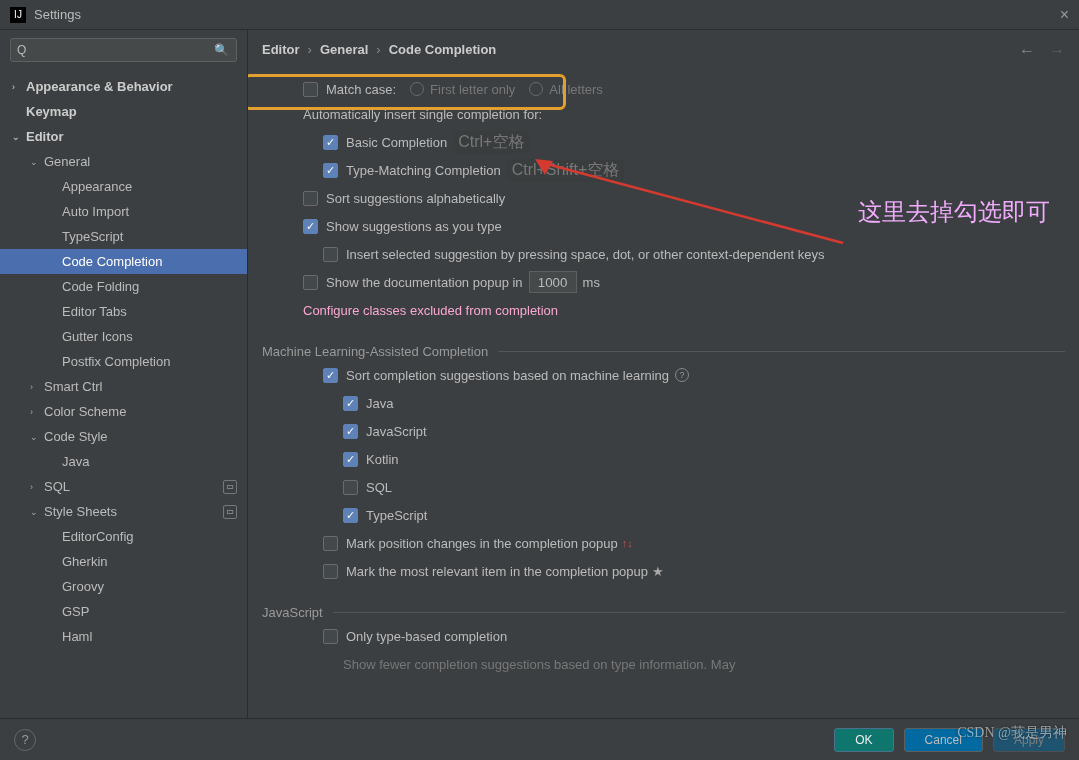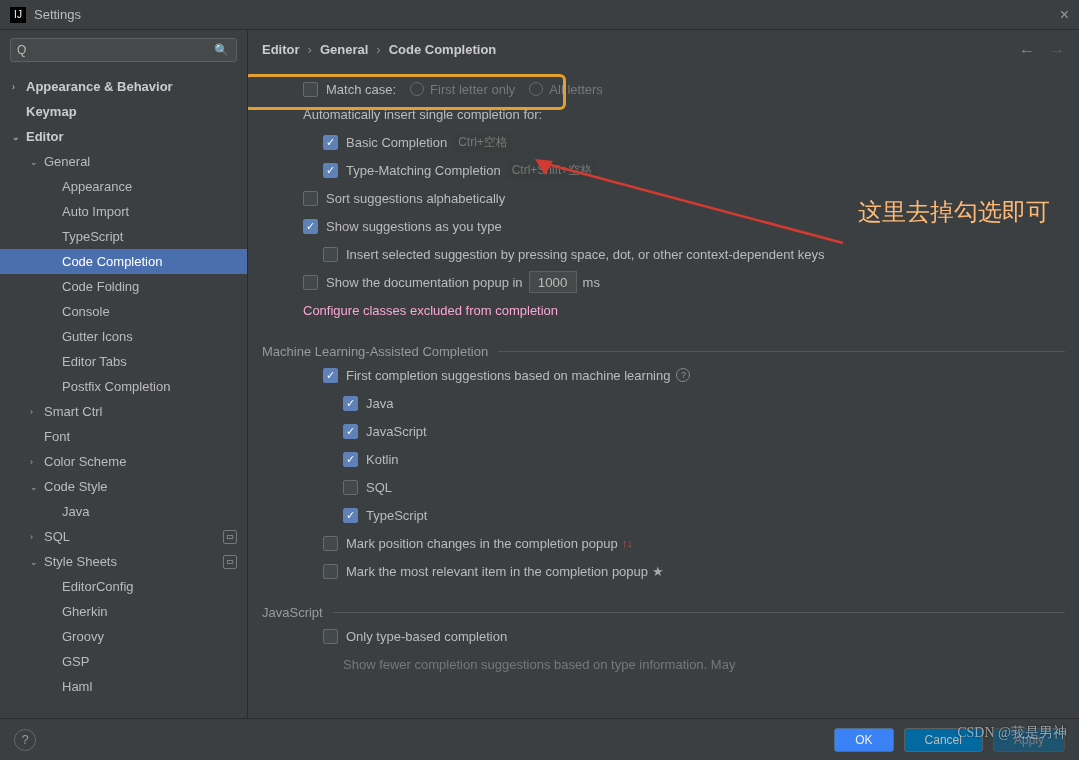--- a/index.html
+++ b/index.html
@@ -34,38 +34,38 @@
 .content { flex:1; overflow-y:auto; padding:4px 14px 20px 14px; position:relative; }
 
 .highlight-box { position:absolute; left:-4px; top:6px; width:322px; height:36px; border:3px solid #e2a02e; border-radius:6px; z-index:5; pointer-events:none; }
 
 .row { display:flex; align-items:center; height:28px;margin-left:41px; }
 .row.in1 { padding-left:20px; }
 .row.in2 { padding-left:40px; }
 .chk { width:15px; height:15px; border:1px solid #6a6a6a; border-radius:2px; margin-right:8px; display:flex; align-items:center; justify-content:center; background:#43494a; flex-shrink:0; }
 .chk.on { background:#5e82b8; border-color:#5e82b8; color:#fff; font-size:11px; }
 .radio { width:14px; height:14px; border:1px solid #6a6a6a; border-radius:50%; margin-right:6px; display:inline-block; vertical-align:middle; }
-.hint { color:#777; background:#3a3d3e; padding:1px 5px; border-radius:3px; font-size:12px; margin-left:6px; }
+.hint { color:#777; background:#3a3d3e; padding:1px 5px; border-radius:3px; font-size:16px; margin-left:6px; }
 .link { color:#f9a8d4; cursor:pointer; }
 .inp { width:48px; height:22px; background:#45494a; border:1px solid #5e6060; color:#bbb; text-align:center; margin:0 6px; }
 .dim { color:#777; }
 .sect { color:#999; margin:20px 0 2px 0; display:flex; align-items:center;text-align:center; }
 .sect .line { flex:1; height:1px; background:#555; margin-left:10px; }
 .help-c { width:14px;height:14px;border:1px solid #888;border-radius:50%;display:inline-flex;align-items:center;justify-content:center;font-size:9px;margin-left:6px;color:#999; }
 .arrow-ud { color:#c75450; margin-left:4px; font-size:11px; }
 .star { color:#aaa; margin-left:4px; }
 
-.annotation { position:absolute; left:610px; top:166px; color:#fdba74; font-size:24px; font-family:Liberation Sans, sans-serif; z-index:10; pointer-events:none; }
+.annotation { position:absolute; left:610px; top:166px; color:#f0abfc; font-size:24px; font-family:Liberation Sans, sans-serif; z-index:10; pointer-events:none; }
 .red-arrow { position:absolute; left:285px; top:85px; width:320px; height:100px; z-index:9; pointer-events:none; }
 
 .footer { height:42px; border-top:1px solid #2b2b2b; display:flex; align-items:center; padding:0 14px; }
 .footer .help { width:22px;height:22px;border:1px solid #666;border-radius:50%;display:flex;align-items:center;justify-content:center;color:#999;cursor:pointer; }
 .footer .btns { margin-left:auto; display:flex; gap:10px; align-items:center; }
 .btn { height:24px; padding:0 20px; border:1px solid #5e6060; background:#0369a1; color:#bbb; border-radius:3px; cursor:pointer; font-size:12px; }
-.btn.primary { background:#3b82f6; border-color:#4c708c; color:#eee; }
+.btn.primary { background:#0f766e; border-color:#4c708c; color:#eee; }
 
 .watermark { position:absolute; right:12px; bottom:18px; color:#ddd; opacity:.6; font-size:14px; font-family:"Microsoft YaHei"; text-shadow:0 0 3px #000; pointer-events:none; }
 </style>
 </head>
 <body>
 
 <div class="titlebar">
   <div class="ico">IJ</div>
   <span>Settings</span>
   <span class="close">×</span>
@@ -109,41 +109,33 @@
         <div class="tree-item selected ind2">
           <span class="exp"></span>
           <span>Code Completion</span>
         </div>
         <div class="tree-item ind2">
           <span class="exp"></span>
           <span>Code Folding</span>
         </div>
         <div class="tree-item ind2">
           <span class="exp"></span>
-          <span>Console</span>
+          <span>Editor Tabs</span>
         </div>
         <div class="tree-item ind2">
           <span class="exp"></span>
           <span>Gutter Icons</span>
-        </div>
-        <div class="tree-item ind2">
-          <span class="exp"></span>
-          <span>Editor Tabs</span>
         </div>
         <div class="tree-item ind2">
           <span class="exp"></span>
           <span>Postfix Completion</span>
         </div>
         <div class="tree-item ind1">
           <span class="exp">›</span>
           <span>Smart Ctrl</span>
-        </div>
-        <div class="tree-item ind1">
-          <span class="exp"></span>
-          <span>Font</span>
         </div>
         <div class="tree-item ind1">
           <span class="exp">›</span>
           <span>Color Scheme</span>
         </div>
         <div class="tree-item ind1">
           <span class="exp">⌄</span>
           <span>Code Style</span>
         </div>
         <div class="tree-item ind2">
@@ -244,21 +236,21 @@
       <div class="row">
           <span class="link">Configure classes excluded from completion</span>
         </div>
 
       <div class="sect">
           <span>Machine Learning-Assisted Completion</span>
           <span class="line"></span>
         </div>
       <div class="row in1">
           <span class="chk on">✓</span>
-          <span>First completion suggestions based on machine learning</span>
+          <span>Sort completion suggestions based on machine learning</span>
           <span class="help-c">?</span>
         </div>
       <div class="row in2">
           <span class="chk on">✓</span>
           <span>Java</span>
         </div>
       <div class="row in2">
           <span class="chk on">✓</span>
           <span>JavaScript</span>
         </div>

